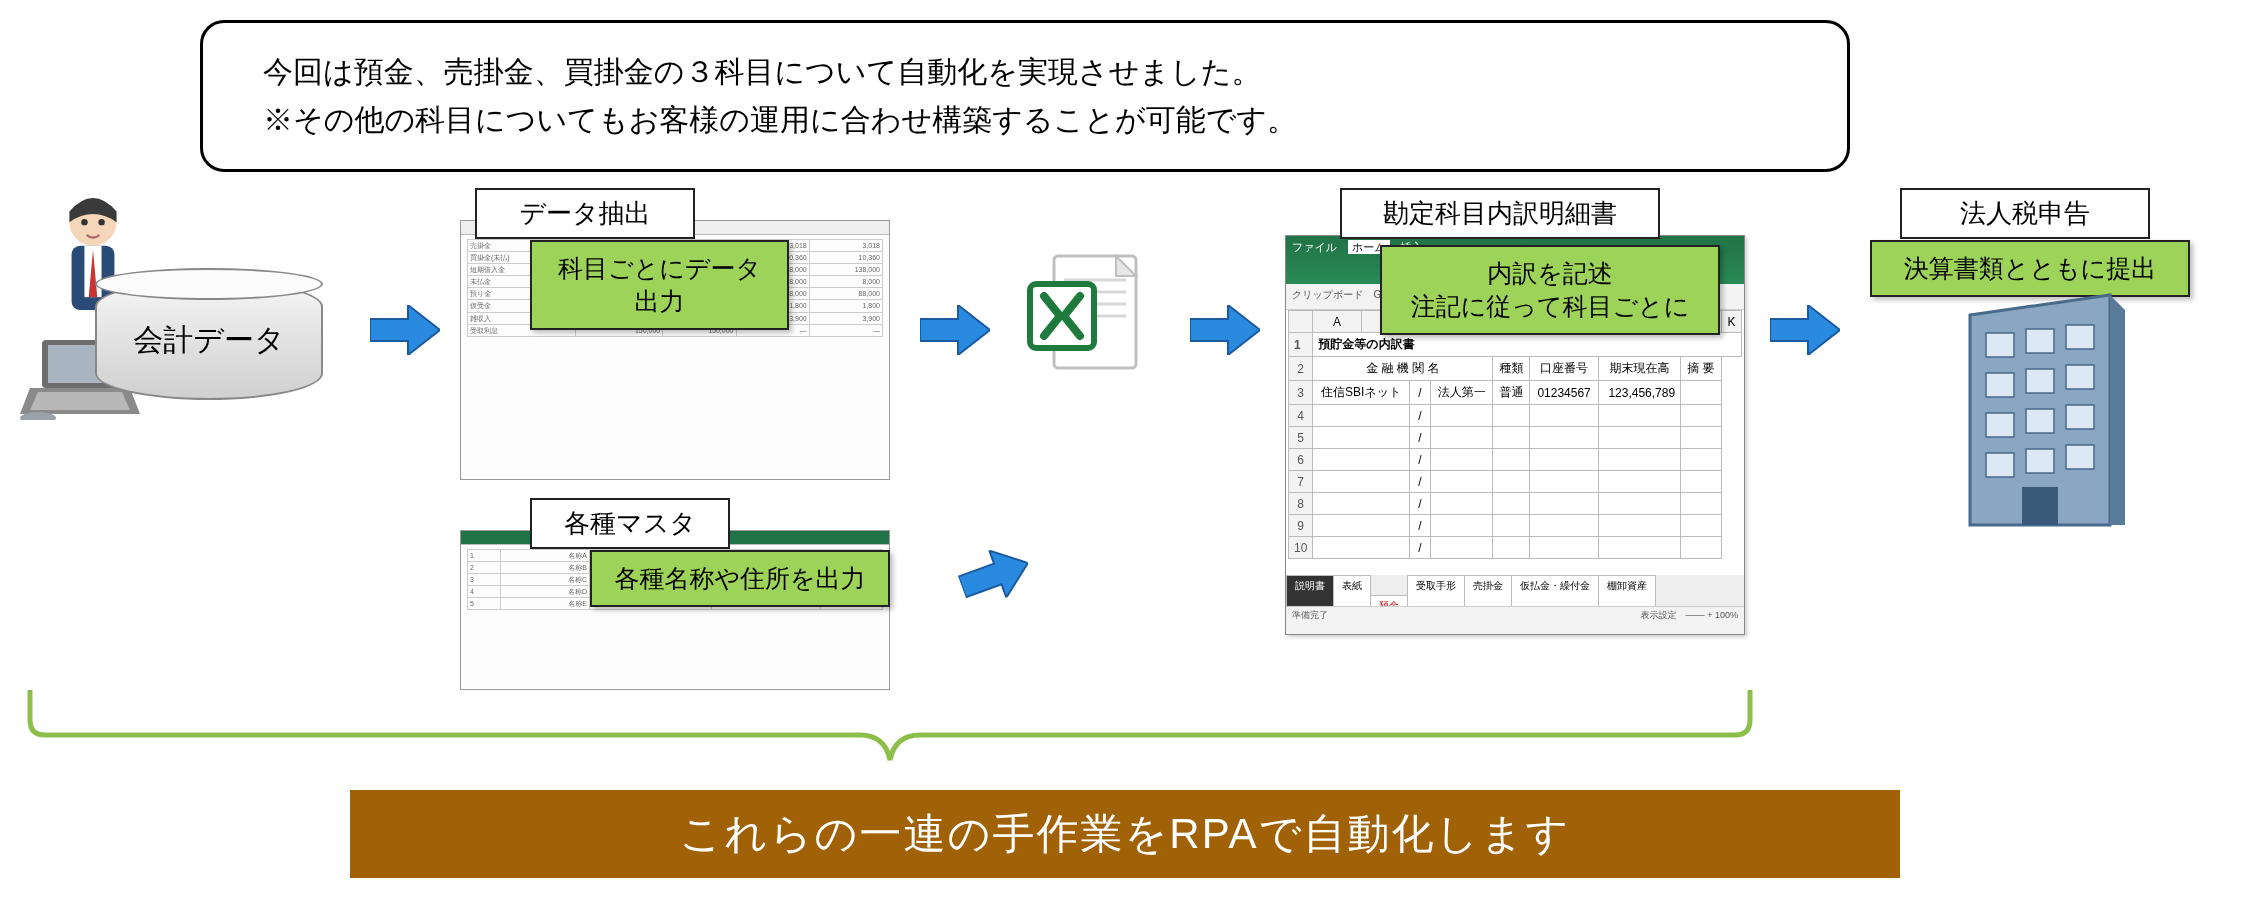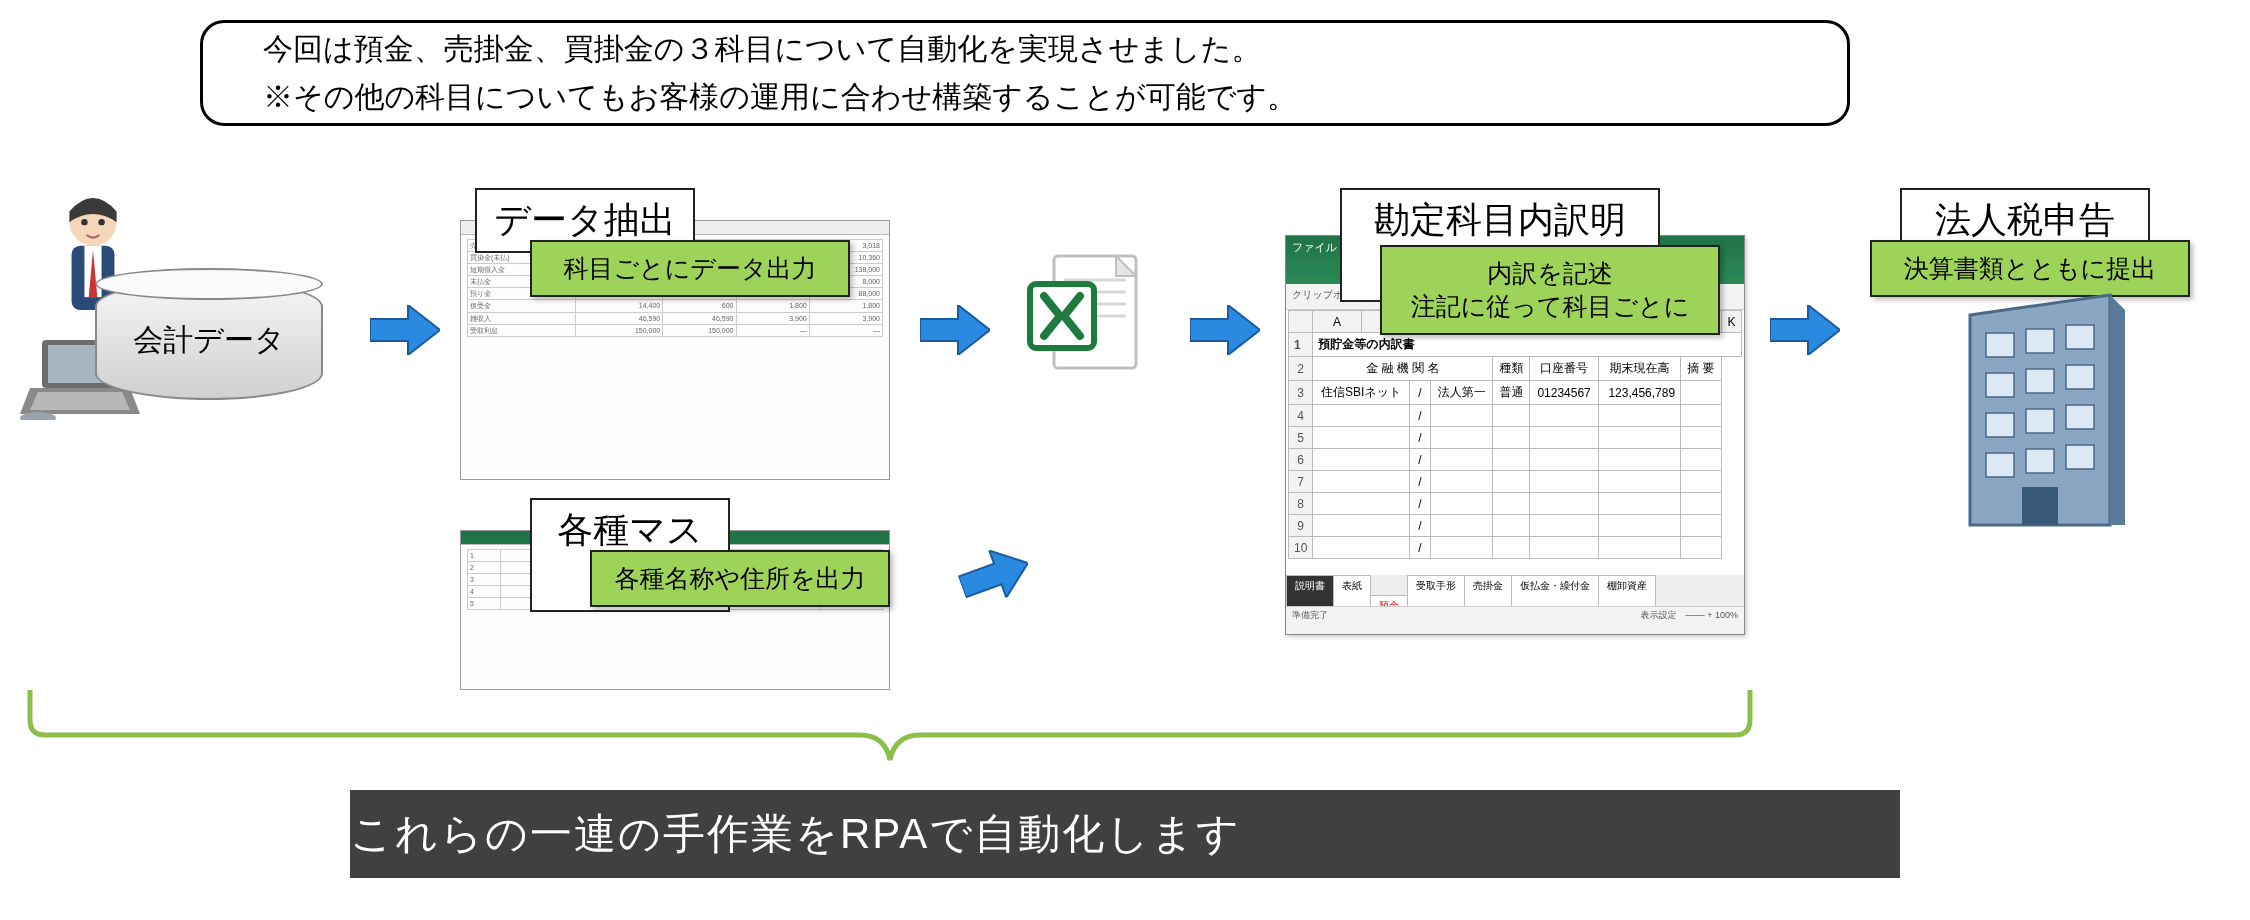--- a/index.html
+++ b/index.html
@@ -9,21 +9,21 @@
     width: 2250px;
     height: 920px;
     position: relative;
   }
   .top-desc {
     position: absolute;
     left: 200px; top: 20px;
     width: 1650px;
     border: 3px solid #000;
     border-radius: 24px;
-    padding: 2px 60px;
+    padding: 25px 60px;
     font-size: 30px;
     line-height: 1.6;
   }
   .flow {
     position: absolute;
     left: 0; top: 180px;
     width: 100%;
     height: 500px;
   }
   
@@ -57,21 +57,21 @@
     position:absolute;
     width:70px; height:50px;
   }
   .arrow svg { width:100%; height:100%; }
   
   .label-box {
     position:absolute;
     background:#fff;
     border:2px solid #222;
     padding:6px 16px;
-    font-size:36px;
+    font-size:26px;
     text-align:center;
   }
   .green-box {
     background:#9ed35a;
     border:2px solid #222;
     padding:10px 18px;
     font-size:25px;
     text-align:center;
     position:absolute;
     box-shadow:3px 3px 5px rgba(0,0,0,.25);
@@ -146,24 +146,24 @@
   
   .brace-wrap {
     position:absolute;
     left:20px; top:680px;
     width:1740px; height:90px;
   }
   .footer-bar {
     position:absolute;
     left:350px; top:790px;
     width:1550px; height:88px;
-    background:#404040;
+    background:#a16207;
     color:#fff;
     font-size:42px;
-    display:flex; align-items:center; justify-content:flex-start;
+    display:flex; align-items:center; justify-content:center;
     letter-spacing:2px;
   }
 </style>
 </head>
 <body>
 
 <div class="top-desc">
   <div>今回は預金、売掛金、買掛金の３科目について自動化を実現させました。</div>
   <div>※その他の科目についてもお客様の運用に合わせ構築することが可能です。</div>
 </div>
@@ -260,21 +260,21 @@
               <td>—</td>
               <td>—</td>
             </tr>
       </tbody>
         </table>
     </div>
   </div>
   <div class="label-box" style="left:475px; top:8px; width:220px;">
     <span>データ抽出</span>
   </div>
-  <div class="green-box" style="left:530px; top:60px; width:320px;">
+  <div class="green-box" style="left:530px; top:60px; width:259px;">
     <span>科目ごとにデータ出力</span>
   </div>
 
   <div class="app-window" style="left:460px; top:350px; width:430px; height:160px;">
     <div class="hdr" style="background:#207346;"></div>
     <div class="body">
       <table class="tiny-table">
         <tbody>
             <tr>
               <td>1</td>

